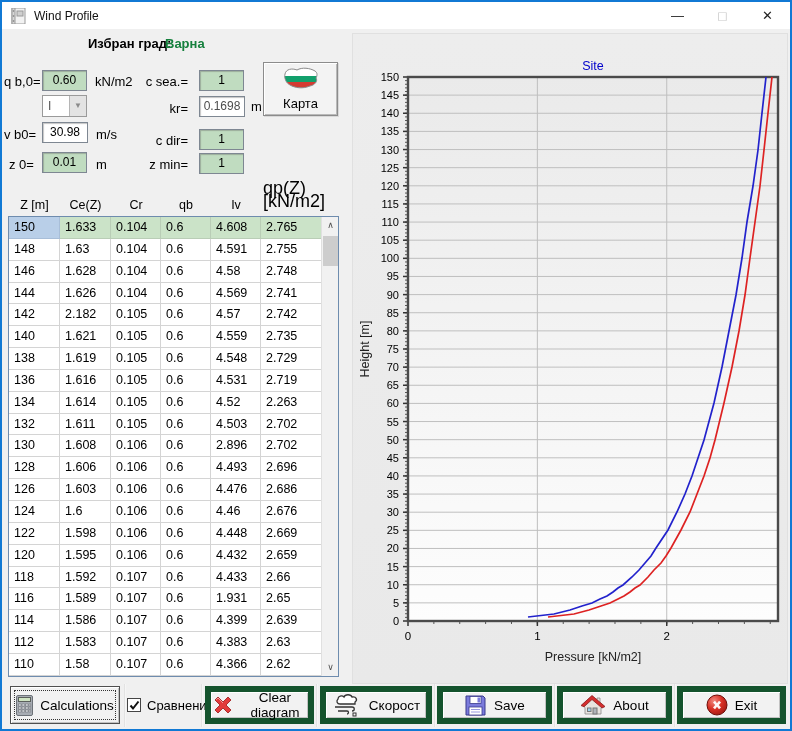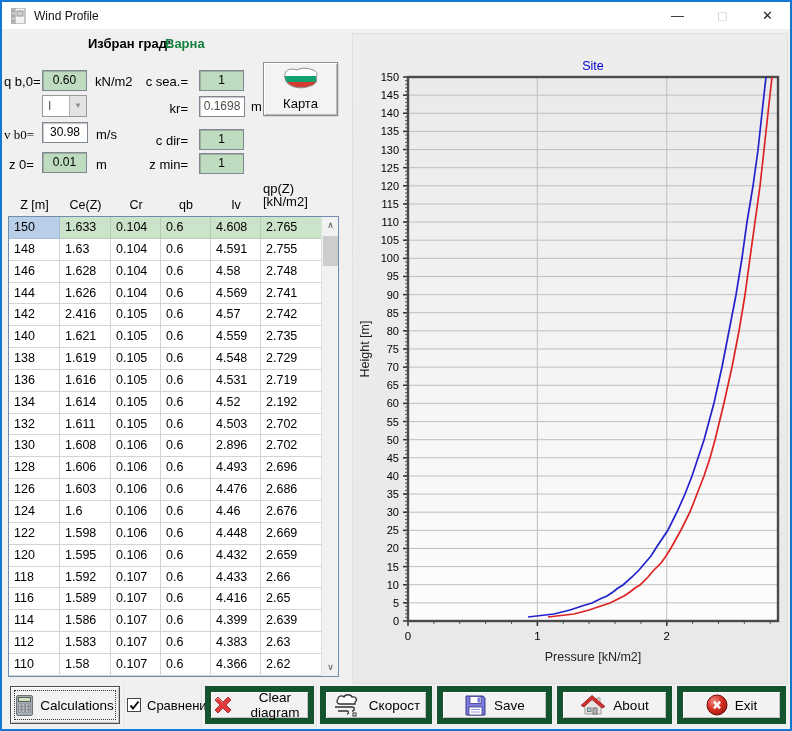--- a/index.html
+++ b/index.html
@@ -31,21 +31,21 @@
             display:flex; flex-direction:column; align-items:center; justify-content:flex-end;
             padding-bottom:4px; font-size:13px; color:#000; }
   .imgbtn .pic { margin-bottom:3px; }
   .terrain-tex { width:40px; height:21px; border:1px solid #aaa;
       background:
         repeating-linear-gradient(93deg,#8a8a8a 0 2px,#e8e8e8 2px 5px,#b5b5b5 5px 7px,#f2f2f2 7px 11px),
         #ddd; background-blend-mode:multiply; }
 
   
   .thead-cell { position:absolute; font-size:12.5px; color:#000; text-align:center; }
-  .qp-head { position:absolute; font-size:13px; color:#000; line-height:13px; text-align:left; }
+  .qp-head { position:absolute; font-size:18px; color:#000; line-height:13px; text-align:left; }
   .dtable { position:absolute; left:8px; top:216px; width:331px; height:461px;
             background:#fff; border:1px solid #6e8cae; display:flex; }
   .tbody { width:312px; display:flex; flex-direction:column; }
   .trow { display:flex; height:21.85px; flex:0 0 auto; }
   .tcell { border-right:1px solid #d4d4d4; border-bottom:1px solid #d4d4d4; font-size:12.5px;
            padding:3px 0 0 5px; color:#000; background:#fff; overflow:hidden; }
   .trow.sel .tcell { background:#cbe3c8; border-color:#b9cdb6; }
   .trow.sel .tcell.c0 { background:#b9cfe8; border-color:#a8bed8; }
   .c0{width:51px;} .c1{width:51px;} .c2{width:50px;} .c3{width:50px;} .c4{width:50px;} .c5{width:60px; border-right:none;}
   .vscroll { width:17px; background:#f1f1f1; position:relative; border-left:1px solid #e0e0e0; }
@@ -102,21 +102,21 @@
   <div class="field green" style="left:199px; top:70px; width:45px; height:21px;">1</div>
 
   <div class="combo" style="left:42px; top:95px; width:45px; height:22px;">
     <span class="val">I</span>
     <span class="drop">▼</span>
   </div>
   <span class="lbl r" style="left:148px; top:101px; width:40px;">kr=</span>
   <div class="field gray-text" style="left:199px; top:96px; width:46px; height:21px;">0.1698</div>
   <span class="lbl" style="left:251px; top:99px;">m</span>
 
-  <span class="lbl" style="left:4px; top:127px;font-family:Liberation Serif, serif;">v b0=</span>
+  <span class="lbl" style="left:4px; top:127px;">v b0=</span>
   <div class="field" style="left:42px; top:122px; width:46px; height:21px;">30.98</div>
   <span class="lbl" style="left:96px; top:127px;">m/s</span>
   <span class="lbl r" style="left:132px; top:133px; width:56px;">c dir=</span>
   <div class="field green" style="left:199px; top:129px; width:45px; height:21px;">1</div>
 
   <span class="lbl" style="left:9px; top:157px;">z 0=</span>
   <div class="field green" style="left:42px; top:152px; width:45px; height:21px;">0.01</div>
   <span class="lbl" style="left:96px; top:157px;">m</span>
   <span class="lbl r" style="left:132px; top:157px; width:56px;">z min=</span>
   <div class="field green" style="left:199px; top:153px; width:45px; height:21px;">1</div>
@@ -179,21 +179,21 @@
         <div class="trow">
           <div class="tcell c0">144</div>
           <div class="tcell c1">1.626</div>
           <div class="tcell c2">0.104</div>
           <div class="tcell c3">0.6</div>
           <div class="tcell c4">4.569</div>
           <div class="tcell c5">2.741</div>
         </div>
         <div class="trow">
           <div class="tcell c0">142</div>
-          <div class="tcell c1">2.416</div>
+          <div class="tcell c1">2.182</div>
           <div class="tcell c2">0.105</div>
           <div class="tcell c3">0.6</div>
           <div class="tcell c4">4.57</div>
           <div class="tcell c5">2.742</div>
         </div>
         <div class="trow">
           <div class="tcell c0">140</div>
           <div class="tcell c1">1.621</div>
           <div class="tcell c2">0.105</div>
           <div class="tcell c3">0.6</div>
@@ -215,21 +215,21 @@
           <div class="tcell c3">0.6</div>
           <div class="tcell c4">4.531</div>
           <div class="tcell c5">2.719</div>
         </div>
         <div class="trow">
           <div class="tcell c0">134</div>
           <div class="tcell c1">1.614</div>
           <div class="tcell c2">0.105</div>
           <div class="tcell c3">0.6</div>
           <div class="tcell c4">4.52</div>
-          <div class="tcell c5">2.192</div>
+          <div class="tcell c5">2.263</div>
         </div>
         <div class="trow">
           <div class="tcell c0">132</div>
           <div class="tcell c1">1.611</div>
           <div class="tcell c2">0.105</div>
           <div class="tcell c3">0.6</div>
           <div class="tcell c4">4.503</div>
           <div class="tcell c5">2.702</div>
         </div>
         <div class="trow">
@@ -286,21 +286,21 @@
           <div class="tcell c2">0.107</div>
           <div class="tcell c3">0.6</div>
           <div class="tcell c4">4.433</div>
           <div class="tcell c5">2.66</div>
         </div>
         <div class="trow">
           <div class="tcell c0">116</div>
           <div class="tcell c1">1.589</div>
           <div class="tcell c2">0.107</div>
           <div class="tcell c3">0.6</div>
-          <div class="tcell c4">4.416</div>
+          <div class="tcell c4">1.931</div>
           <div class="tcell c5">2.65</div>
         </div>
         <div class="trow">
           <div class="tcell c0">114</div>
           <div class="tcell c1">1.586</div>
           <div class="tcell c2">0.107</div>
           <div class="tcell c3">0.6</div>
           <div class="tcell c4">4.399</div>
           <div class="tcell c5">2.639</div>
         </div>

